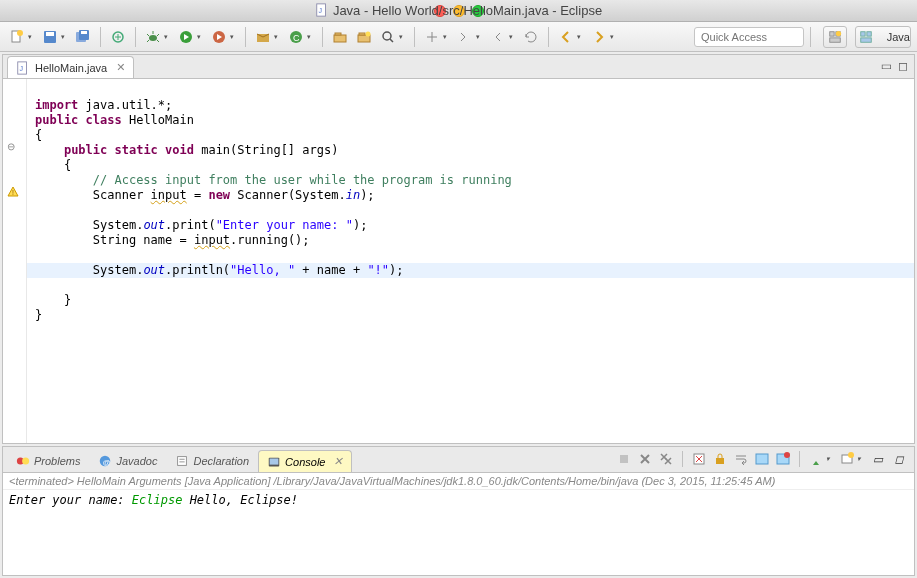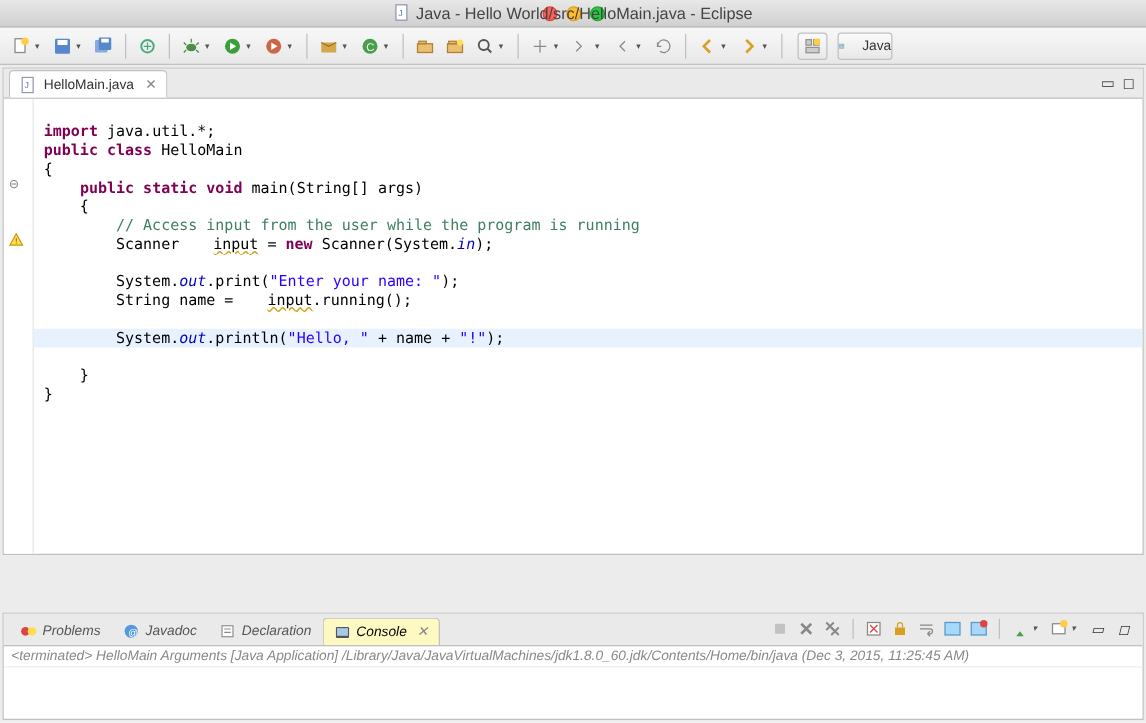--- a/index.html
+++ b/index.html
@@ -10,38 +10,38 @@
 .red{background:#ff5f57;border:1px solid #e0443e;} .yellow{background:#ffbd2e;border:1px solid #dea023;} .green{background:#28c940;border:1px solid #1aab29;}
 .title-text { position:absolute; left:0; right:0; text-align:center; color:#444; font-size:13px; pointer-events:none; }
 .title-icon { display:inline-block; width:14px; height:14px; vertical-align:-2px; margin-right:4px; }
 .toolbar { height:30px; background:linear-gradient(#f8f8f8,#e8e8e8); border-bottom:1px solid #c0c0c0; display:flex; align-items:center; padding:0 6px; gap:2px; }
 .tbtn { width:22px; height:22px; display:flex; align-items:center; justify-content:center; border:1px solid transparent; border-radius:3px; cursor:pointer; }
 .tbtn svg { width:16px; height:16px; }
 .tdrop { width:6px; font-size:7px; color:#555; margin-left:-2px; margin-right:3px; cursor:pointer; }
 .tsep { width:1px; height:20px; background:#c0c0c0; margin:0 4px; }
 .quick-access { margin-left:auto; width:110px; height:20px; border:1px solid #c5c5c5; border-radius:3px; padding:2px 6px; color:#aaa; background:#fff; font-size:11px; }
 .persp-btn { width:24px; height:22px; border:1px solid #c0c0c0; border-radius:3px; margin-left:6px; display:flex; align-items:center; justify-content:center; background:linear-gradient(#fafafa,#e8e8e8); cursor:pointer; }
-.persp-java { width:44px; justify-content:space-between; gap:14px; }
-.workarea { display:flex; flex-direction:column; height:calc(578px - 22px - 30px);gap:44px; }
+.persp-java { width:56px; justify-content:flex-end; gap:14px; }
+.workarea { display:flex; flex-direction:column; height:calc(578px - 22px - 30px); }
 .editor-pane { flex:0 0 390px; background:#fff; border:1px solid #c0c0c0; margin:2px; display:flex; flex-direction:column; position:relative; }
 .tabrow { height:24px; background:#eaeaea; border-bottom:1px solid #c0c0c0; display:flex; align-items:flex-end; padding-left:4px; position:relative; }
 .etab { background:#fff; border:1px solid #c0c0c0; border-bottom:none; border-radius:4px 4px 0 0; height:22px; padding:3px 8px; display:flex; align-items:center; gap:5px; font-size:11px; cursor:pointer; }
 .tab-close { font-size:11px; color:#888; margin-left:4px; cursor:pointer; }
 .tabrow-right { position:absolute; right:6px; top:4px; display:flex; gap:6px; color:#555; }
 .tabrow-right span { cursor:pointer; font-size:12px; }
 .code-area { flex:1; display:flex; overflow:hidden; }
 .ruler { width:24px; background:#fff; border-right:1px solid #e8e8e8; position:relative; }
 .ruler-mark { position:absolute; left:4px; font-size:10px; }
 .code { flex:1; font-family:"Monaco","Consolas",monospace; font-size:12px; line-height:15px; padding:4px 0 0 8px; white-space:pre; color:#000; overflow:hidden; }
 .kw { color:#7f0055; font-weight:bold; }
 .str { color:#2a00ff; }
 .cmt { color:#3f7f5f; }
 .fld { color:#0000c0; font-style:italic; }
 .hl-line { background:#e8f2fe; display:block; margin-left:-8px; padding-left:8px; width:calc(100% + 8px); }
-.warn-line { text-decoration:underline wavy #d4a017; text-decoration-thickness:1px;margin-left:20px; }
+.warn-line { text-decoration:underline wavy #d4a017; text-decoration-thickness:1px; }
 .bottom-pane { flex:1; background:#fff; border:1px solid #c0c0c0; margin:0 2px 2px 2px; display:flex; flex-direction:column;font-style:italic; }
 .btabrow { height:26px; background:#eaeaea; border-bottom:1px solid #c0c0c0; display:flex; align-items:flex-end; padding-left:4px; position:relative; }
 .btab { height:22px; padding:3px 8px; display:flex; align-items:center; gap:4px; font-size:11px; color:#555; cursor:pointer; border:1px solid transparent; }
 .btab.active { background:#fef9c3; border:1px solid #c0c0c0; border-bottom:none; border-radius:4px 4px 0 0; color:#000; }
 .btab-icons-right { position:absolute; right:6px; top:3px; display:flex; gap:3px; align-items:center; }
 .btab-icons-right .tbtn { width:18px; height:18px; }
 .console-meta { font-size:11px; color:#888; padding:2px 6px; border-bottom:1px solid #eee; }
 .console-out { flex:1; font-family:"Monaco","Consolas",monospace; font-size:12px; line-height:15px; padding:3px 6px; color:#000; }
 .console-out .inp { color:#009900; }
 .jicon { width:14px; height:14px; }
@@ -182,20 +182,21 @@
       </svg>
     </div>
     <div class="tdrop">▾</div>
   <div class="tbtn">
       <svg viewBox="0 0 16 16">
         <path d="M6 3l5 5-5 5" stroke="#d9a020" stroke-width="2" fill="none"></path>
       </svg>
     </div>
     <div class="tdrop">▾</div>
 
+  <input class="quick-access" placeholder="Quick Access" style="">
   <div class="tsep"></div>
   <div class="persp-btn">
       <svg width="14" height="14" viewBox="0 0 16 16">
         <rect x="2" y="2" width="5" height="5" fill="#ccc" stroke="#888"></rect>
         <rect x="9" y="2" width="5" height="5" fill="#ccc" stroke="#888"></rect>
         <rect x="2" y="9" width="12" height="5" fill="#ccc" stroke="#888"></rect>
         <circle cx="12" cy="4" r="3" fill="#ffcc44"></circle>
       </svg>
     </div>
   <div class="persp-btn persp-java">
@@ -341,14 +342,16 @@
               <rect x="3" y="4" width="10" height="8" fill="#fff" stroke="#888"></rect>
               <circle cx="12" cy="4" r="3" fill="#ffcc44"></circle>
             </svg>
           </div>
           <div class="tdrop">▾</div>
         <div class="tbtn">▭</div>
         <div class="tbtn">◻</div>
       </div>
     </div>
     <div class="console-meta">&lt;terminated&gt; HelloMain Arguments [Java Application] /Library/Java/JavaVirtualMachines/jdk1.8.0_60.jdk/Contents/Home/bin/java (Dec 3, 2015, 11:25:45 AM)</div>
+    <div class="console-out"><span>Enter your name: </span><span class="inp">Eclipse</span>
+<span>Hello, Eclipse!</span></div>
   </div>
 </div>
 
 </body></html>

